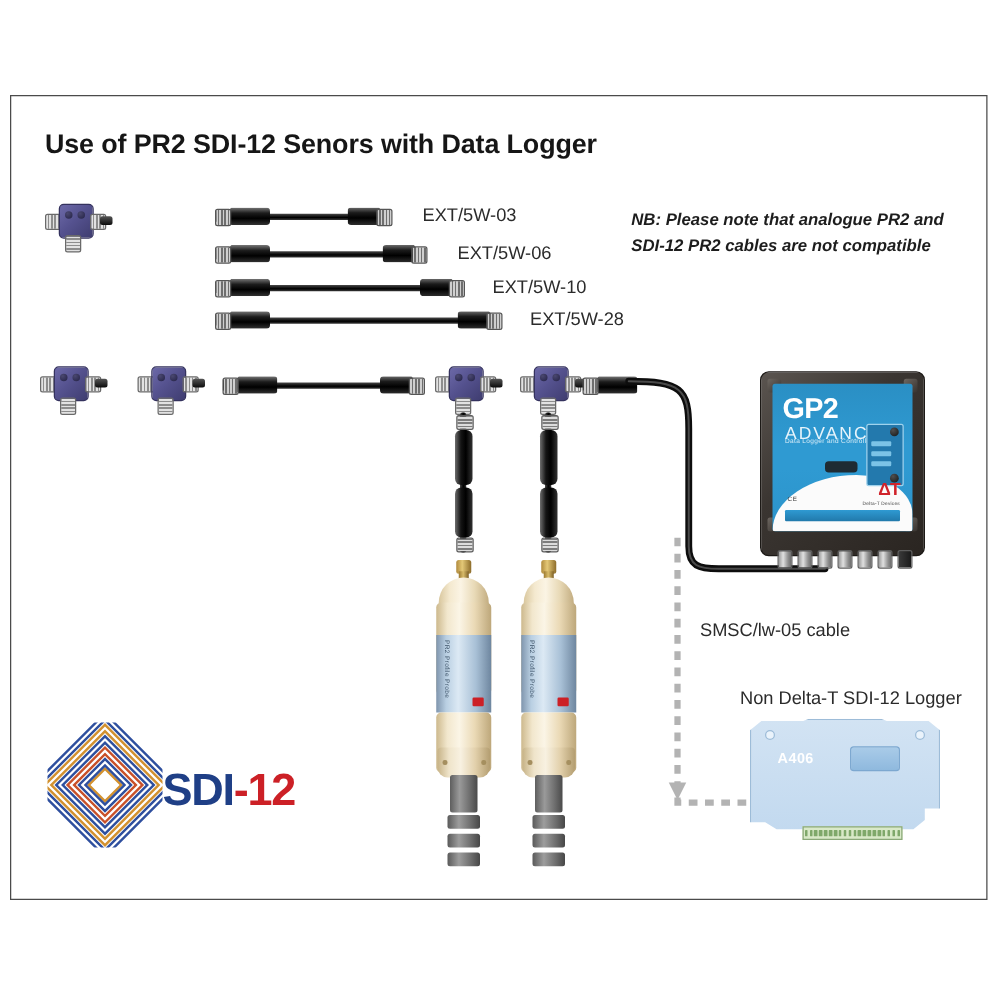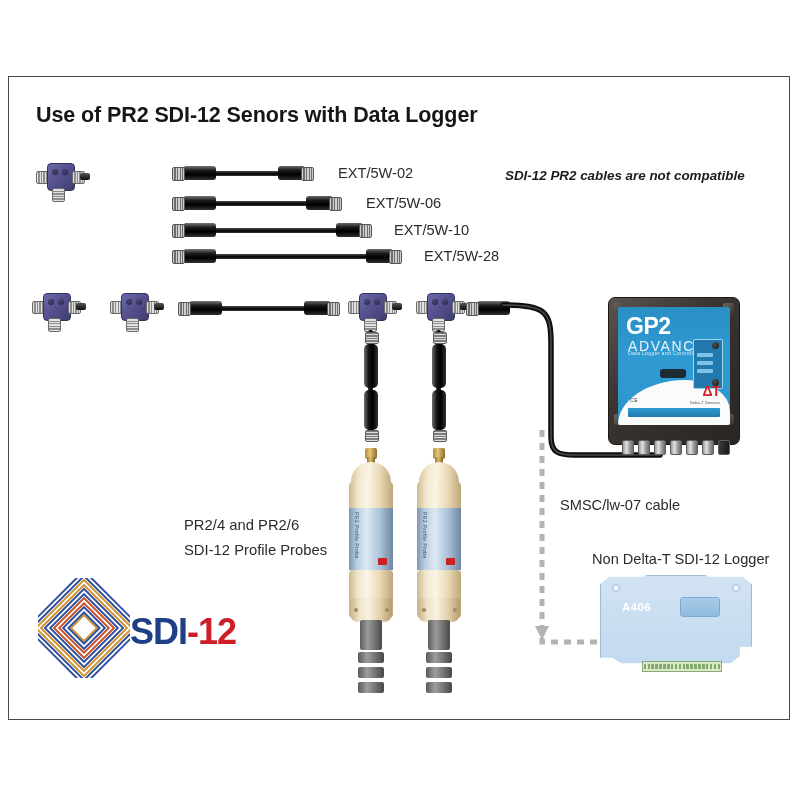--- a/index.html
+++ b/index.html
@@ -336,21 +336,21 @@
     <div class="port pb"></div>
   </div>
 
   <div class="cable" style="left:172px; top:165px; width:140px;">
     <div class="wire" style="left:30px; width:86px;"></div>
     <div class="conn left" style="width:44px;"></div>
     <div class="ferrule" style="left:0px;"></div>
     <div class="conn right" style="left:106px; width:34px;"></div>
     <div class="ferrule" style="left:129px;"></div>
   </div>
-  <div class="lbl" style="left:338px; top:165px;">EXT/5W-02</div>
+  <div class="lbl" style="left:338px; top:165px;">EXT/5W-03</div>
 
   <div class="cable" style="left:172px; top:195px; width:168px;">
     <div class="wire" style="left:30px; width:112px;"></div>
     <div class="conn left" style="width:44px;"></div>
     <div class="ferrule" style="left:0px;"></div>
     <div class="conn right" style="left:134px; width:34px;"></div>
     <div class="ferrule" style="left:157px;"></div>
   </div>
   <div class="lbl" style="left:366px; top:195px;">EXT/5W-06</div>
 
@@ -366,20 +366,21 @@
   <div class="cable" style="left:172px; top:248px; width:228px;">
     <div class="wire" style="left:30px; width:172px;"></div>
     <div class="conn left" style="width:44px;"></div>
     <div class="ferrule" style="left:0px;"></div>
     <div class="conn right" style="left:194px; width:34px;"></div>
     <div class="ferrule" style="left:217px;"></div>
   </div>
   <div class="lbl" style="left:424px; top:248px;">EXT/5W-28</div>
 
   <div class="nb" style="left:505px; top:165px;">
+    <div>NB: Please note that analogue PR2 and</div>
     <div>SDI-12 PR2 cables are not compatible</div>
   </div>
 
   <div class="tjunc" style="left:32px; top:293px;">
     <div class="port pl"></div>
     <div class="body">
       <div class="dot d1" style="left:4px;"></div>
       <div class="dot d2" style="left:14px;"></div>
     </div>
     <div class="port pr"></div>
@@ -431,21 +432,21 @@
   <div class="cable" style="left:466px; top:300px; width:46px;">
     <div class="conn left" style="width:44px;"></div>
     <div class="ferrule" style="left:0px;"></div>
   </div>
 
   <svg id="maincable" width="210" height="180" viewBox="0 0 210 180">
     <path d="M 48 10 C 90 10, 96 16, 96 48 L 96 142 C 96 158, 104 160, 120 160 L 205 160" fill="none" stroke="#0d0d0d" stroke-width="5.5" stroke-linecap="round"></path>
     <path d="M 48 10 C 90 10, 96 16, 96 48 L 96 142 C 96 158, 104 160, 120 160 L 205 160" fill="none" stroke="#4a4a4a" stroke-width="1.6" stroke-linecap="round"></path>
   </svg>
 
-  <div class="lbl" style="left:560px; top:497px;">SMSC/lw-07 cable</div>
+  <div class="lbl" style="left:560px; top:497px;">SMSC/lw-05 cable</div>
 
   <div class="vcable" style="left:362px; top:330px; height:112px;">
     <div class="vwire"></div>
     <div class="vfer" style="top:2px;"></div>
     <div class="vseg" style="top:14px; height:44px;"></div>
     <div class="vseg" style="top:60px; height:40px;"></div>
     <div class="vfer" style="top:100px;"></div>
   </div>
 
   <div class="vcable" style="left:430px; top:330px; height:112px;">
@@ -487,24 +488,20 @@
     <div class="barrel" style="top:122px; height:48px;"></div>
     <div class="tipblock" style="top:150px; height:24px;"></div>
     <div class="scr" style="left:11px; top:160px;"></div>
     <div class="scr" style="left:42px; top:160px;"></div>
     <div class="shaft" style="top:172px; height:30px;"></div>
     <div class="ring" style="top:204px;"></div>
     <div class="ring" style="top:219px;"></div>
     <div class="ring" style="top:234px;"></div>
   </div>
 
-  <div class="lbl2" style="left:184px; top:513px;">
-    <div>PR2/4 and PR2/6</div>
-    <div>SDI-12 Profile Probes</div>
-  </div>
 
   <div id="gp2">
     <div class="case"></div>
     <div class="corner" style="left:6px; top:6px;"></div>
     <div class="corner" style="right:6px; top:6px;"></div>
     <div class="corner" style="left:6px; bottom:20px;"></div>
     <div class="corner" style="right:6px; bottom:20px;"></div>
     <div class="face">
       <div class="whitewave"></div>
       <div class="gp2txt">GP2</div>

